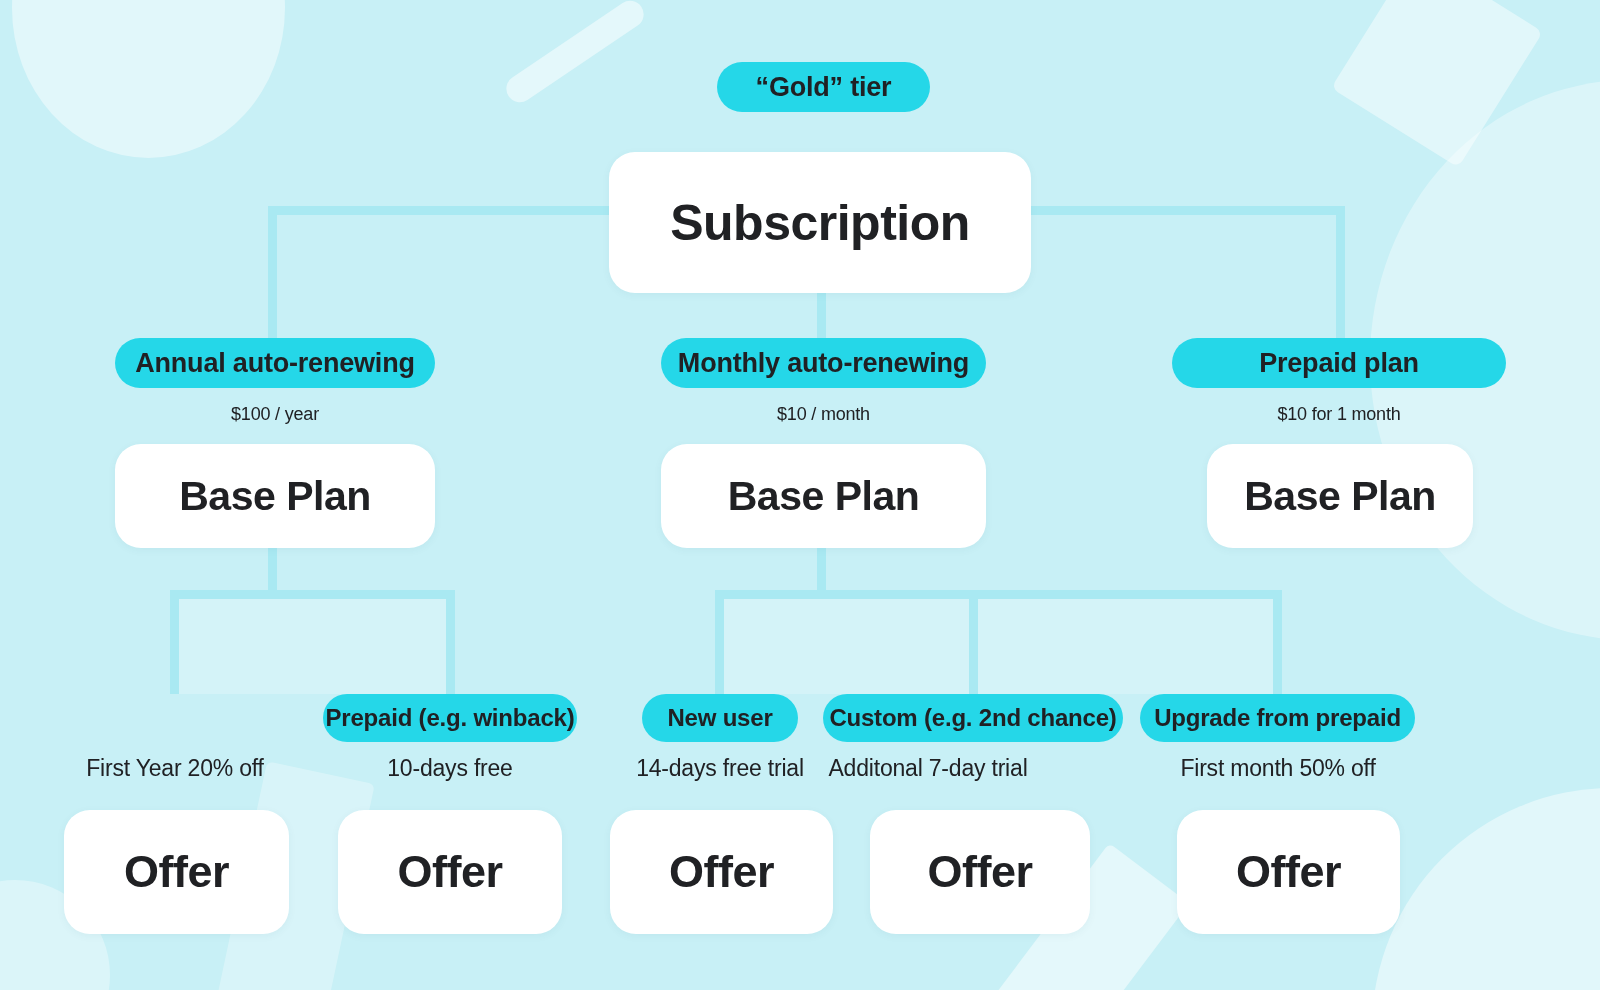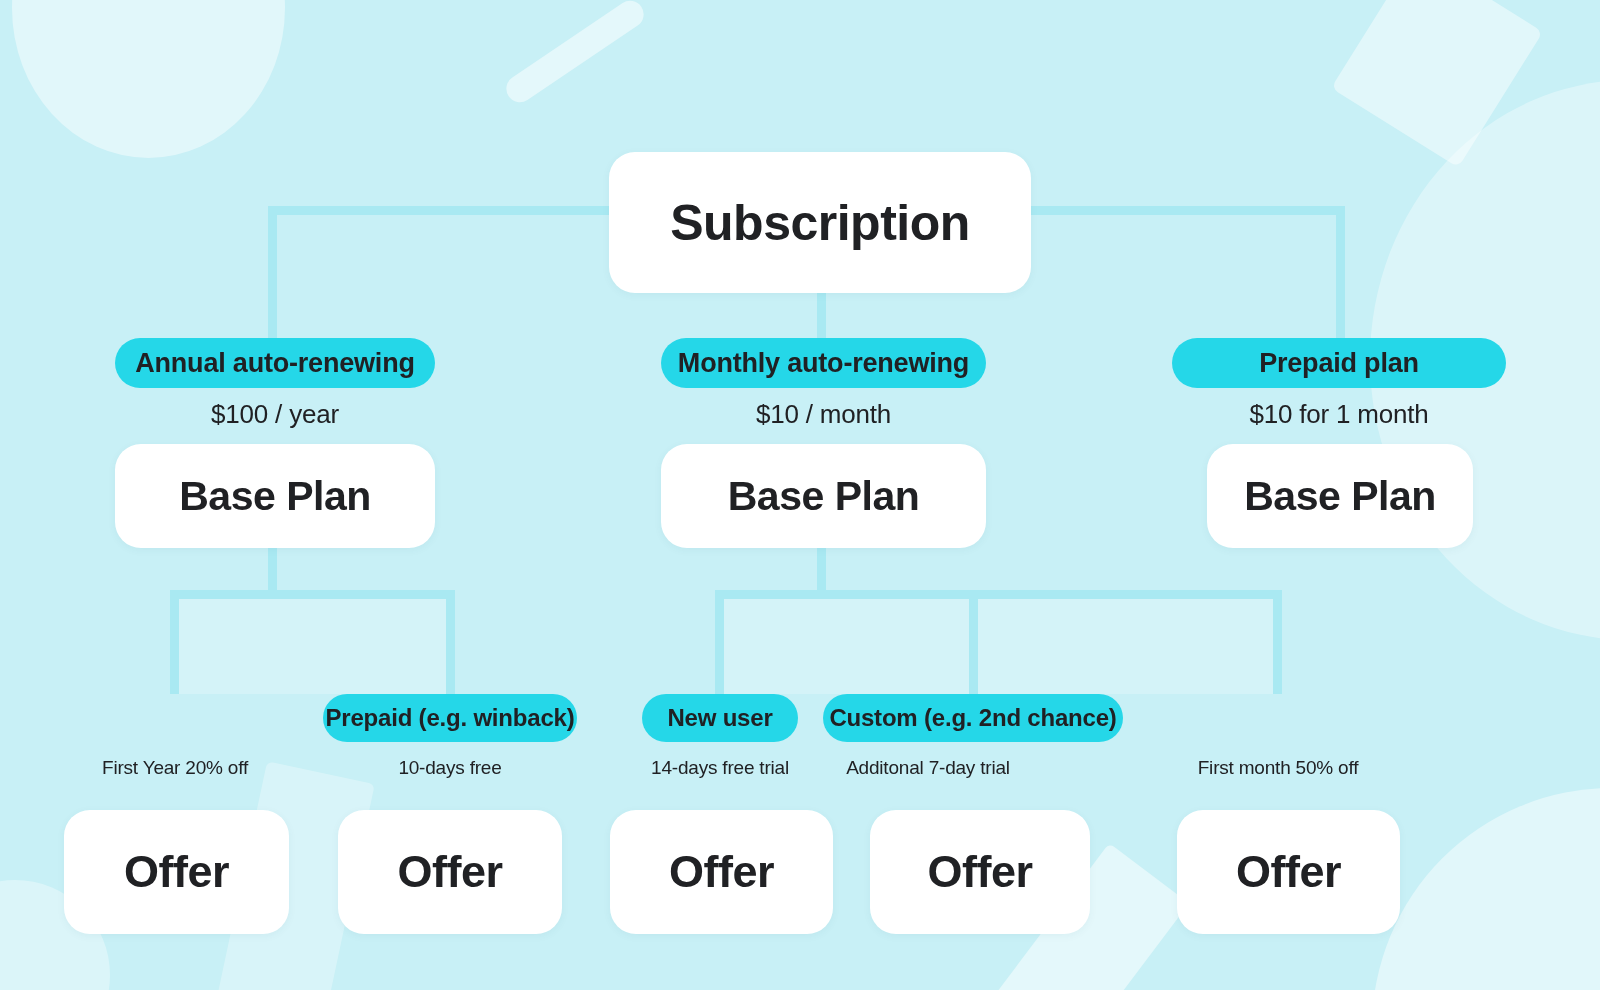--- a/index.html
+++ b/index.html
@@ -39,38 +39,38 @@
   .lbl{font-weight:500;letter-spacing:-.2px;}
 
   .gold-pill{left:717px;top:62px;width:213px;height:50px;font-size:27px;}
   .sub-box{left:609px;top:140px;width:422px;height:141px;font-size:50px;margin-top:12px;}
 
   .plan-pill{top:338px;height:50px;font-size:27px;}
   .pp1{left:115px;width:320px;}
   .pp2{left:661px;width:325px;}
   .pp3{left:1172px;width:334px;}
 
-  .price{top:396px;height:36px;font-size:26px;}
+  .price{top:396px;height:36px;font-size:18px;}
   .pr1{left:115px;width:320px;}
   .pr2{left:661px;width:325px;}
   .pr3{left:1172px;width:334px;}
 
   .base-box{top:444px;height:104px;font-size:41px;}
   .bb1{left:115px;width:320px;}
   .bb2{left:661px;width:325px;}
   .bb3{left:1207px;width:266px;}
 
   .offer-pill{top:694px;height:48px;font-size:24px;}
   .op1{left:49px;width:251px;}
   .op2{left:323px;width:254px;}
   .op3{left:642px;width:156px;}
   .op4{left:823px;width:300px;}
   .op5{left:1140px;width:275px;}
 
-  .detail{top:752px;height:32px;font-size:19px;}
+  .detail{top:752px;height:32px;font-size:23px;}
   .dt1{left:25px;width:300px;}
   .dt2{left:300px;width:300px;}
   .dt3{left:570px;width:300px;}
   .dt4{left:778px;width:300px;}
   .dt5{left:1128px;width:300px;}
 
   .offer-box{top:810px;height:124px;font-size:45px;}
   .ob1{left:64px;width:225px;}
   .ob2{left:338px;width:224px;}
   .ob3{left:610px;width:223px;}
@@ -96,37 +96,39 @@
   <div class="line ln-v-left"></div>
   <div class="line ln-v-right"></div>
   <div class="line ln-v-mid"></div>
 
   <div class="line ln-stub-l"></div>
   <div class="line ln-stub-m"></div>
   <div class="bracket br-left"></div>
   <div class="bracket br-mid"></div>
   <div class="line ln-leg-m2"></div>
 
+  <div class="pill gold-pill">“Gold” tier</div>
   <div class="card sub-box">Subscription</div>
 
   <div class="pill plan-pill pp1">Annual auto-renewing</div>
   <div class="pill plan-pill pp2">Monthly auto-renewing</div>
   <div class="pill plan-pill pp3">Prepaid plan</div>
 
   <div class="lbl price pr1">$100 / year</div>
   <div class="lbl price pr2">$10 / month</div>
   <div class="lbl price pr3">$10 for 1 month</div>
 
   <div class="card base-box bb1">Base Plan</div>
   <div class="card base-box bb2">Base Plan</div>
   <div class="card base-box bb3">Base Plan</div>
 
   <div class="pill offer-pill op2">Prepaid (e.g. winback)</div>
   <div class="pill offer-pill op3">New user</div>
   <div class="pill offer-pill op4">Custom (e.g. 2nd chance)</div>
+  <div class="pill offer-pill op5">Upgrade from prepaid</div>
 
   <div class="lbl detail dt1">First Year 20% off</div>
   <div class="lbl detail dt2">10-days free</div>
   <div class="lbl detail dt3">14-days free trial</div>
   <div class="lbl detail dt4">Additonal 7-day trial</div>
   <div class="lbl detail dt5">First month 50% off</div>
 
   <div class="card offer-box ob1">Offer</div>
   <div class="card offer-box ob2">Offer</div>
   <div class="card offer-box ob3">Offer</div>

